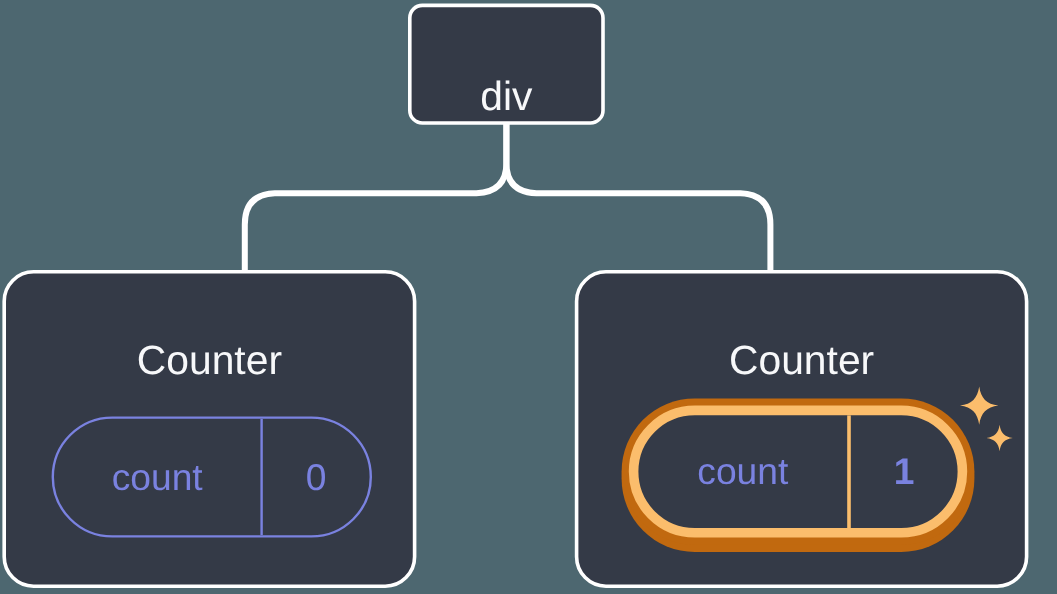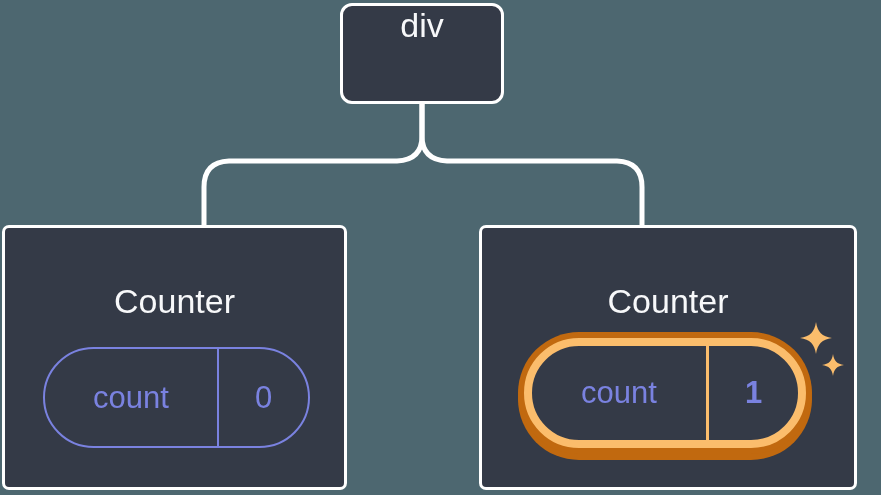--- a/index.html
+++ b/index.html
@@ -25,35 +25,35 @@
     background: #343a47;
     border: 3px solid #ffffff;
     border-radius: 12px;
     box-sizing: border-box;
     z-index: 2;
   }
   .root-node {
     left: 340px; top: 3px;
     width: 164px; height: 101px;
     display: flex;
-    align-items: flex-start;
+    align-items: flex-end;
     justify-content: center;
   }
   .root-label {
     color: #f7f8fa;
     font-size: 34px;
     font-weight: 500;
   }
   .card {
     position: absolute;
     top: 225px;
     height: 265px;
     background: #343a47;
     border: 3px solid #ffffff;
-    border-radius: 7px;
+    border-radius: 26px;
     box-sizing: border-box;
     z-index: 2;
   }
   .card-left { left: 2px;  width: 345px; }
   .card-right { left: 479px; width: 378px; }
   .card-title {
     position: absolute;
     top: 54px;
     left: 0; right: 0;
     text-align: center;

